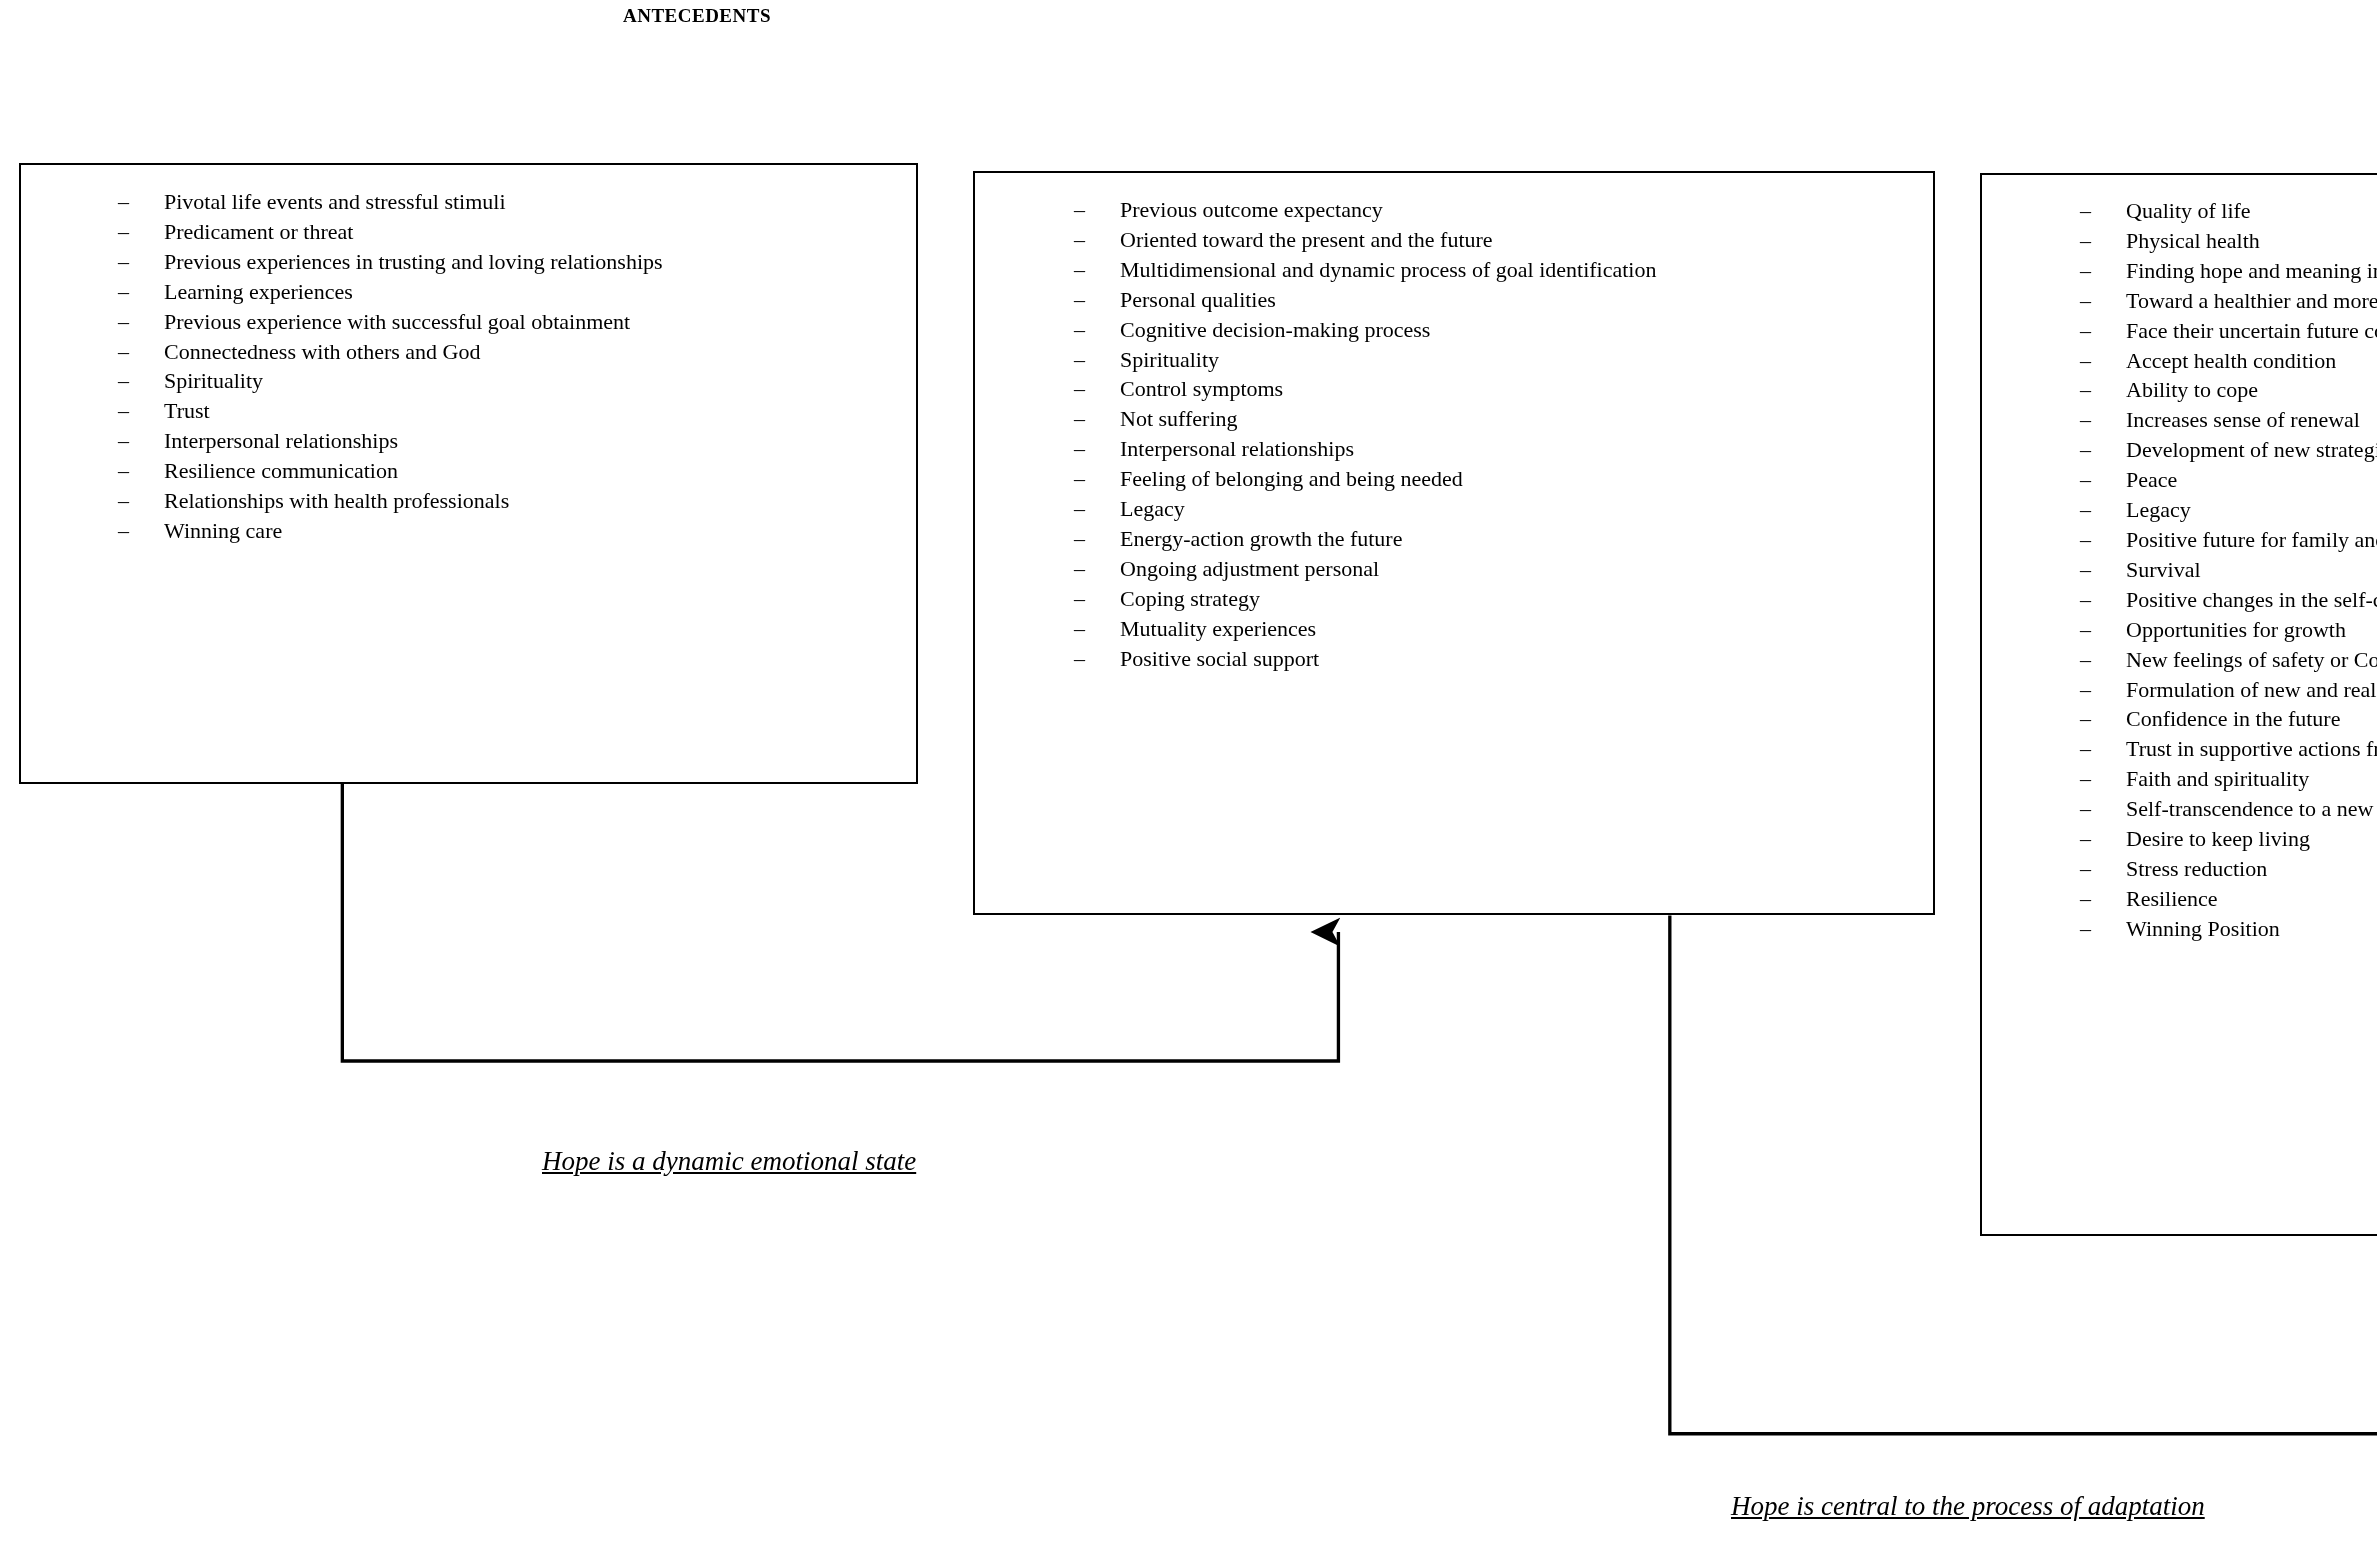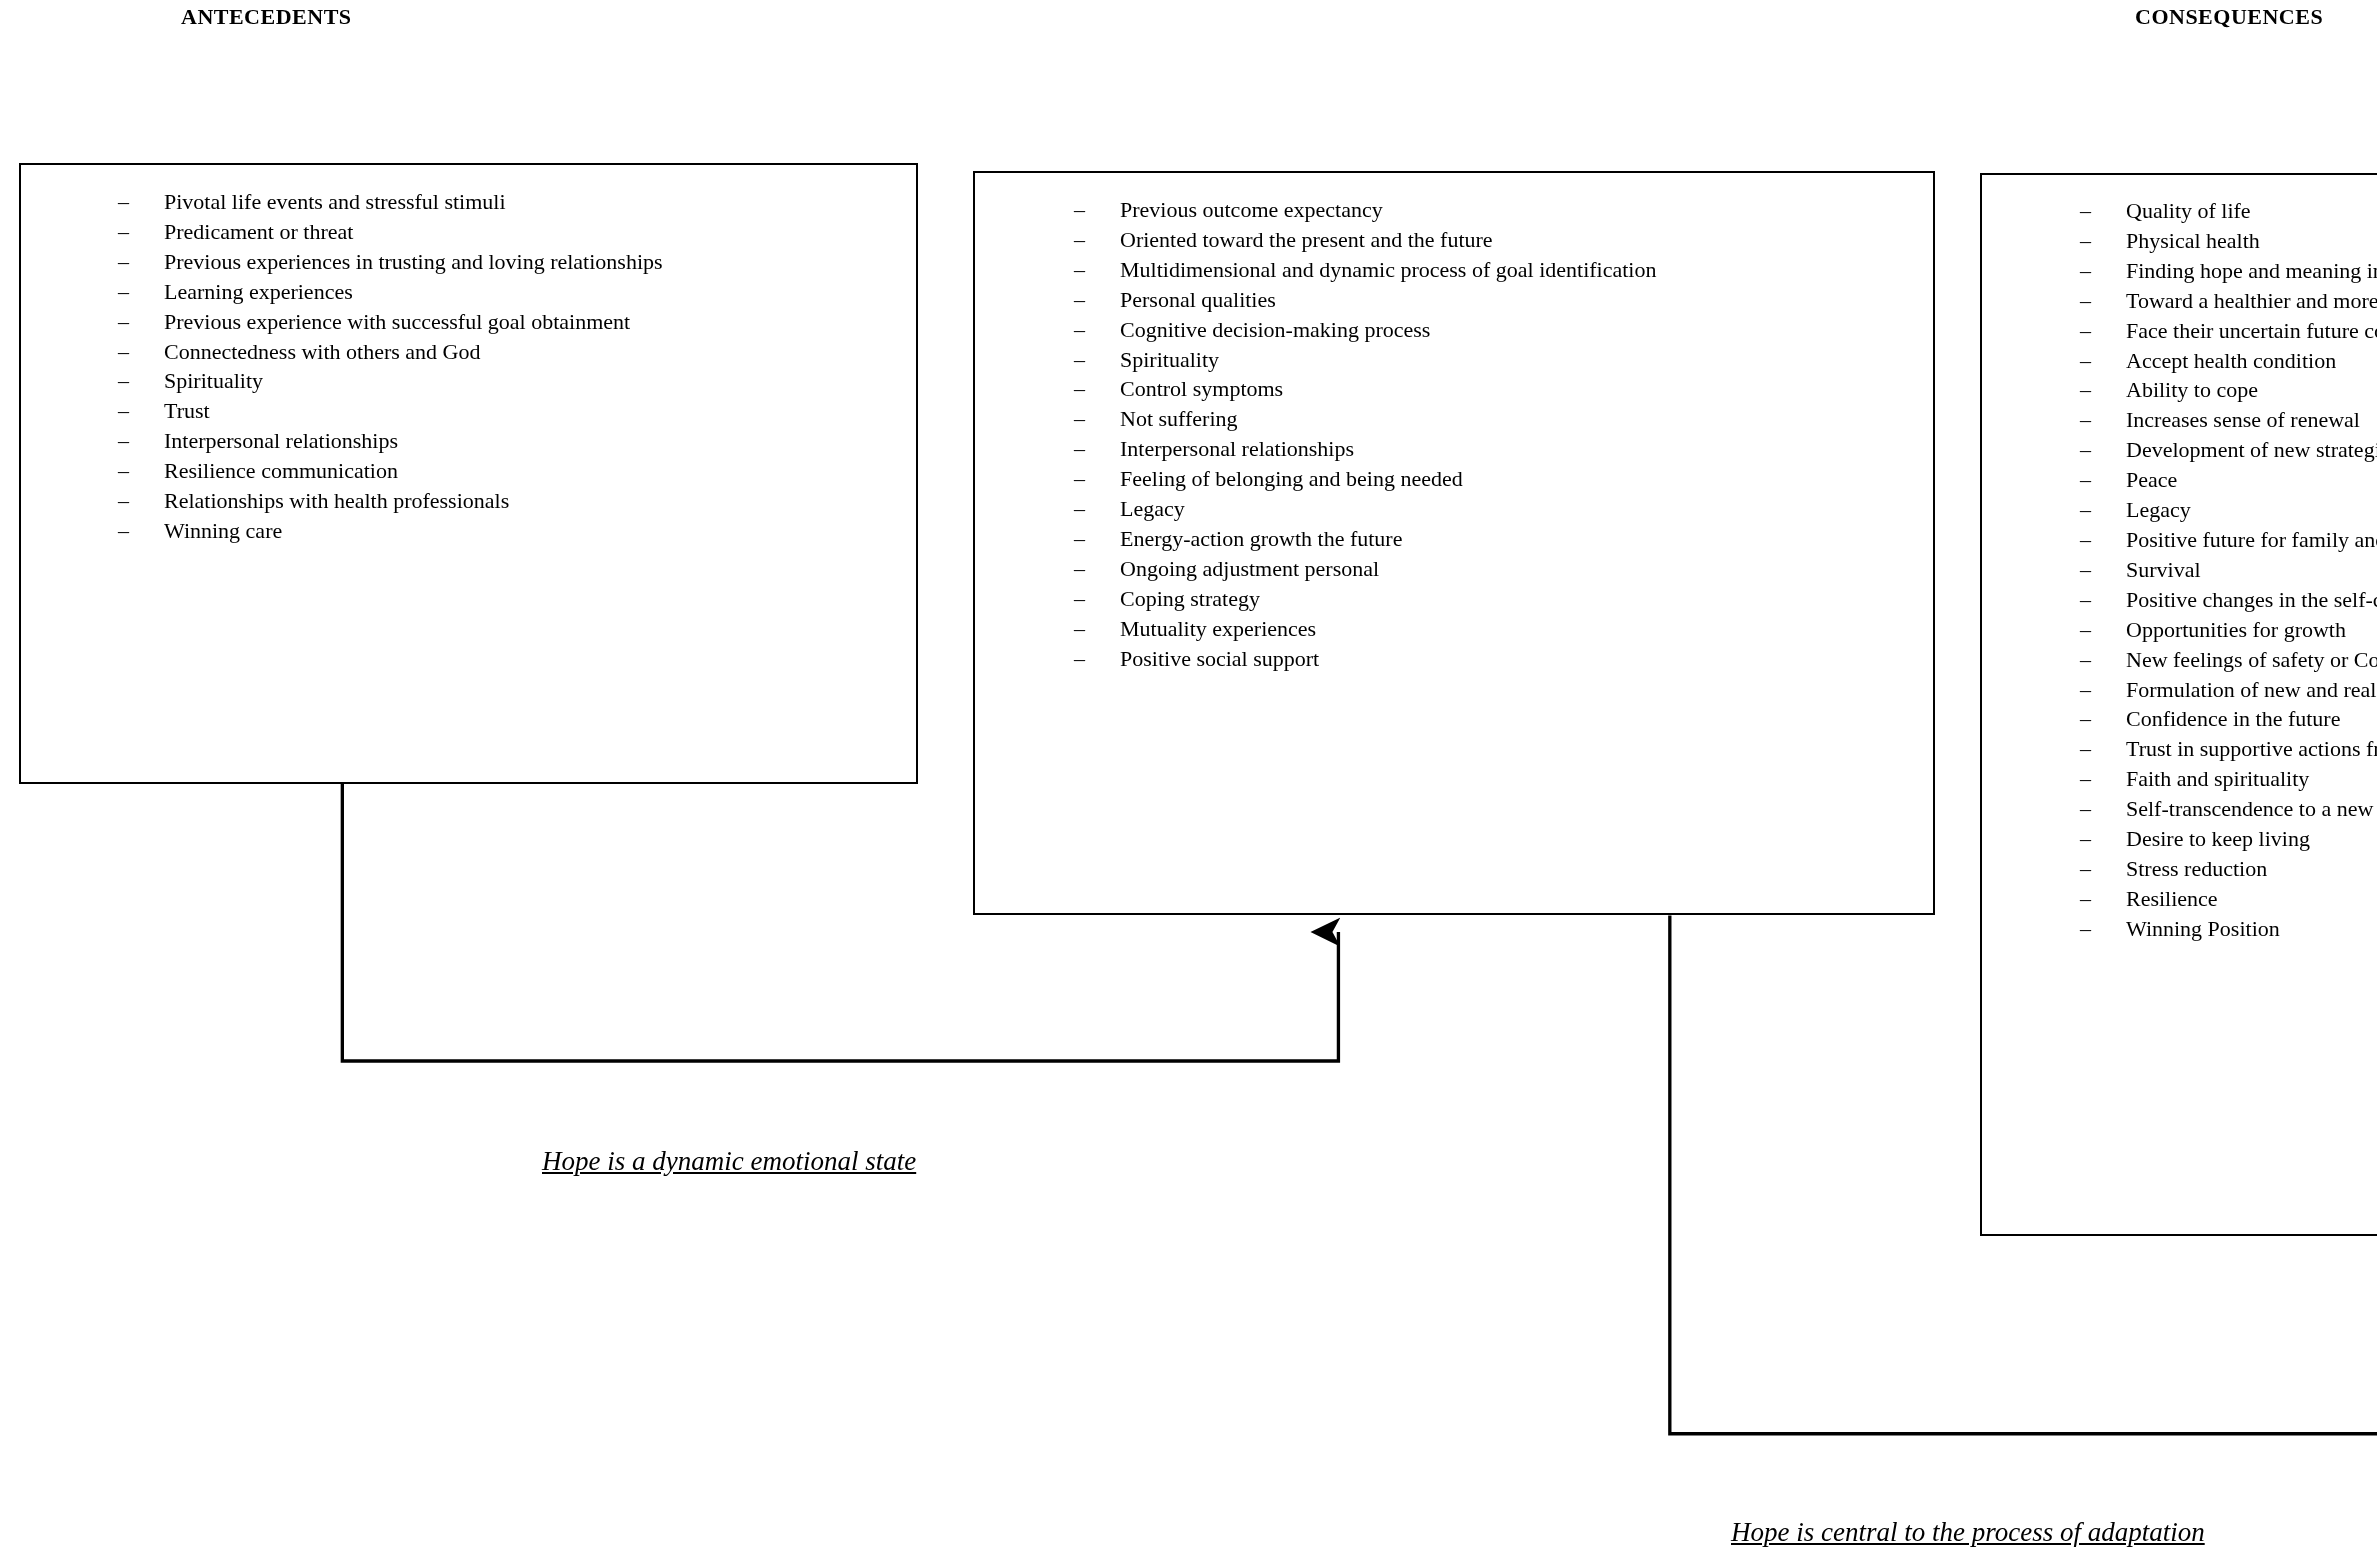--- a/index.html
+++ b/index.html
@@ -15,23 +15,23 @@
     background: #ffffff;
     font-family: "Liberation Serif", "DejaVu Serif", serif;
     color: #000000;
     overflow: hidden;
   }
 
   
   .col-header {
     position: absolute;
     font-weight: bold;
-    font-size: 22px;
+    font-size: 19px;
     letter-spacing: 0.5px;
-    text-align: left;
+    text-align: right;
     white-space: nowrap;
     line-height: 1;
   }
   #hdr-antecedents { left: 181px;  top: 5.7px; width: 590px; }
   #hdr-attributes  { left: 1155px; top: 5.7px; width: 590px; }
   #hdr-consequences{ left: 2135px; top: 5.7px; width: 761px; }
 
   
   .concept-box {
     position: absolute;
@@ -80,21 +80,21 @@
   
   .caption {
     position: absolute;
     font-style: italic;
     font-size: 27px;
     white-space: nowrap;
     line-height: 1;
     text-decoration: underline;
   }
   #caption-one { left: 542px; top: 1148px; }
-  #caption-two { left: 1731px; top: 1493px; margin-top: 26px; }
+  #caption-two { left: 1731px; top: 1493px; }
 </style>
 </head>
 <body>
 
 <div id="page">
 
   <div class="col-header" id="hdr-antecedents">ANTECEDENTS</div>
   <div class="col-header" id="hdr-consequences">CONSEQUENCES</div>
 
   <div class="concept-box" id="box-antecedents">

